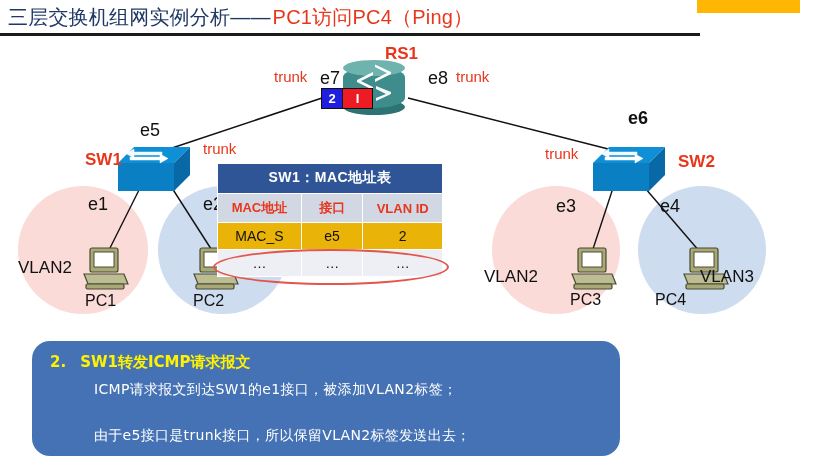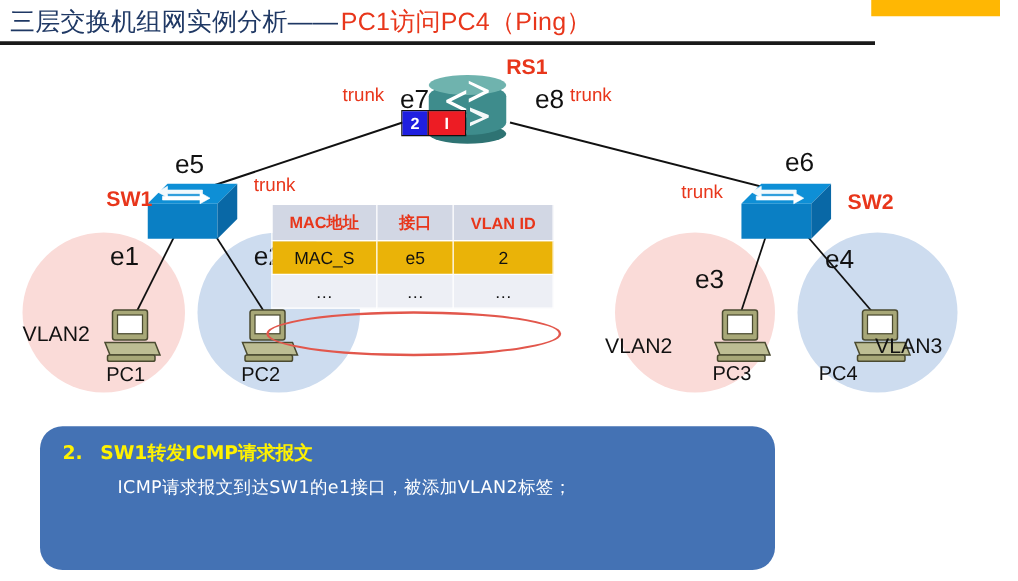--- a/index.html
+++ b/index.html
@@ -46,39 +46,39 @@
   #switch-sw1{left:118px;top:143px;}
   #switch-sw2{left:593px;top:143px;}
 
   
   .pc{width:52px;height:46px;}
   #pc1{left:80px;top:246px;}
   #pc2{left:190px;top:246px;}
   #pc3{left:568px;top:246px;}
   #pc4{left:680px;top:246px;}
   .lbl-red{font-size:15px;color:#E8361B;white-space:nowrap;}
-  .lbl-big{font-size:21px;color:#111;white-space:nowrap;}
+  .lbl-big{font-size:18px;color:#111;white-space:nowrap;}
   .lbl-red-big{font-size:17px;color:#E8361B;white-space:nowrap;font-weight:600;}
   .lbl-vlan{font-size:17px;color:#111;white-space:nowrap;}
   .lbl-pc{font-size:16px;color:#111;white-space:nowrap;}
 
-  #lbl-rs1{left:405px;top:44px;}
+  #lbl-rs1{left:385px;top:44px;}
   #lbl-trunk-left{left:274px;top:68px;}
   #lbl-e7{left:320px;top:68px;}
   #lbl-e8{left:428px;top:68px;}
   #lbl-trunk-right{left:456px;top:68px;}
   #lbl-e5{left:140px;top:120px;}
-  #lbl-e6{left:628px;top:119px;}
+  #lbl-e6{left:628px;top:108px;font-weight:bold;}
   #lbl-sw1{left:85px;top:150px;}
   #lbl-sw2{left:678px;top:152px;}
   #lbl-trunk-sw1{left:203px;top:140px;}
   #lbl-trunk-sw2{left:545px;top:145px;}
   #lbl-e1{left:88px;top:194px;}
   #lbl-e2{left:203px;top:194px;}
-  #lbl-e3{left:556px;top:212px;}
+  #lbl-e3{left:556px;top:196px;}
   #lbl-e4{left:660px;top:196px;}
   #lbl-vlan2-left{left:18px;top:258px;}
   #lbl-vlan2-right{left:484px;top:267px;}
   #lbl-vlan3-right{left:700px;top:267px;}
   #lbl-pc1{left:85px;top:292px;}
   #lbl-pc2{left:193px;top:292px;}
   #lbl-pc3{left:570px;top:291px;}
   #lbl-pc4{left:655px;top:291px;}
 
   
@@ -225,20 +225,23 @@
 <div class="abs lbl-vlan" id="lbl-vlan2-right">VLAN2</div>
 <div class="abs lbl-vlan" id="lbl-vlan3-right">VLAN3</div>
 
 <div class="abs lbl-pc" id="lbl-pc1">PC1</div>
 <div class="abs lbl-pc" id="lbl-pc2">PC2</div>
 <div class="abs lbl-pc" id="lbl-pc3">PC3</div>
 <div class="abs lbl-pc" id="lbl-pc4">PC4</div>
 
 <table class="abs" id="mac-table">
   <tbody>
+      <tr>
+    <td class="thead-bar" colspan="3">SW1：MAC地址表</td>
+  </tr>
   <tr>
     <th class="col">MAC地址</th>
     <th class="col">接口</th>
     <th class="col">VLAN ID</th>
   </tr>
   <tr class="r-even">
     <td class="c0">MAC_S</td>
     <td class="c1">e5</td>
     <td class="c2">2</td>
   </tr>
@@ -249,13 +252,14 @@
   </tr>
 </tbody>
   </table>
 <div class="abs" id="row-highlight"></div>
 
 <div class="abs" id="note-box">
   <div id="note-head">
     <span class="num">2.</span><span>SW1转发ICMP请求报文</span>
   </div>
   <div class="note-line" id="note-l1">ICMP请求报文到达SW1的e1接口，被添加VLAN2标签；</div>
+  <div class="note-line" id="note-l3">由于e5接口是trunk接口，所以保留VLAN2标签发送出去；</div>
 </div>
 
 </body></html>

